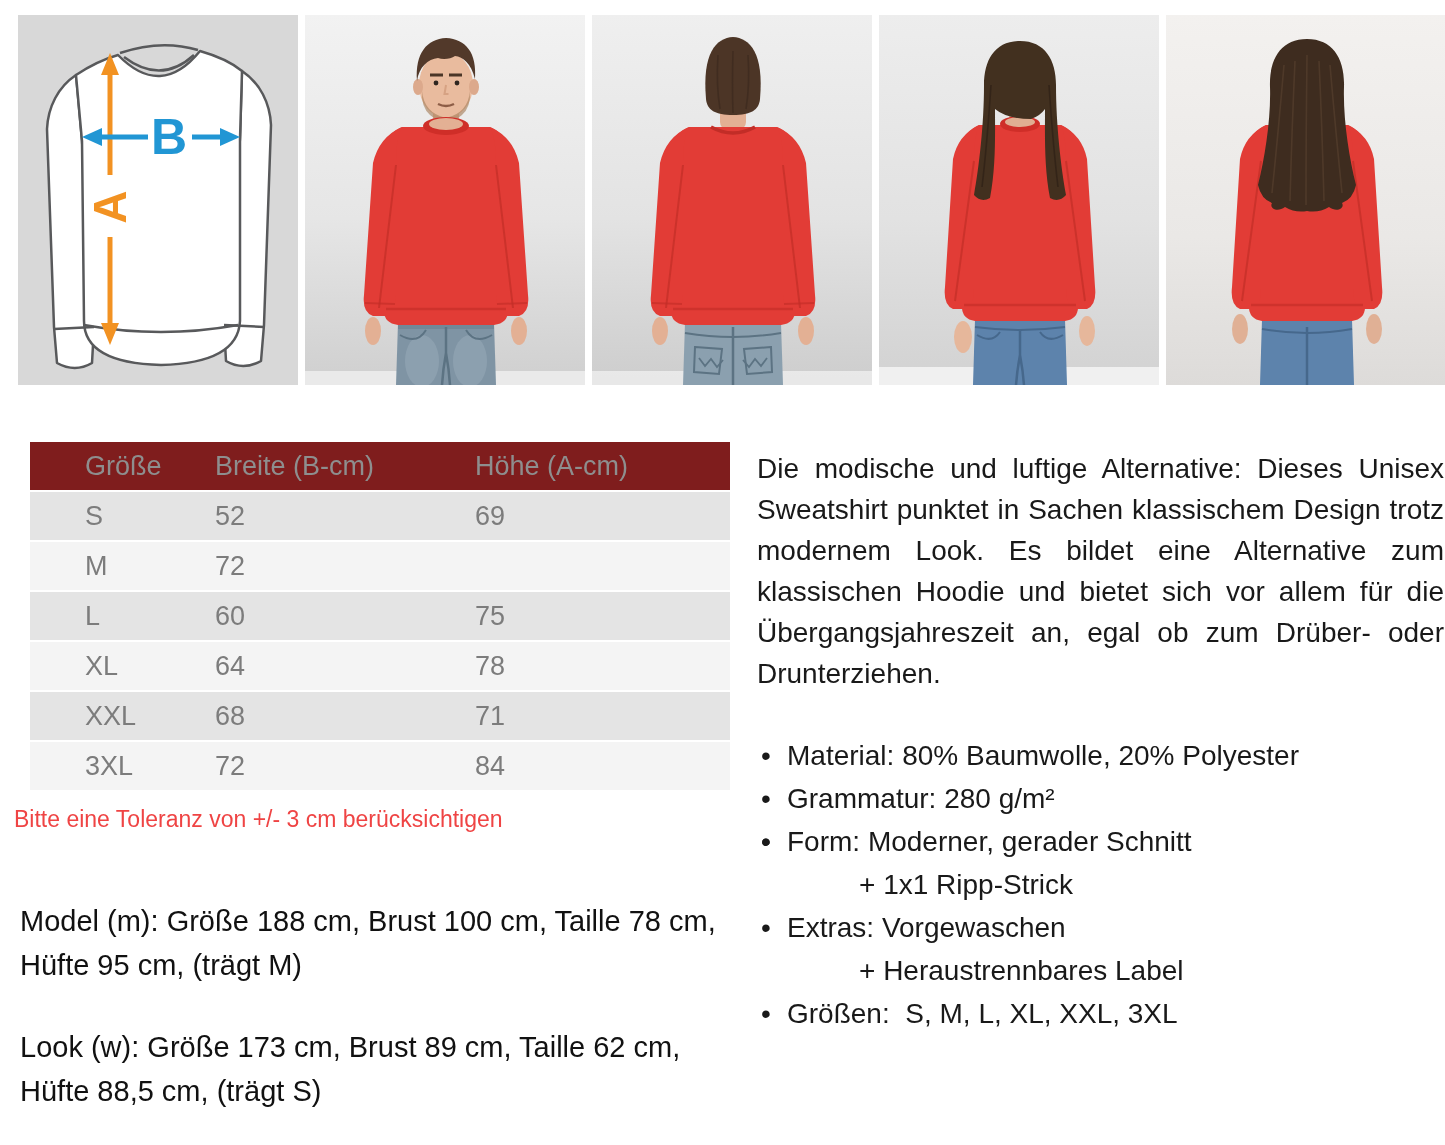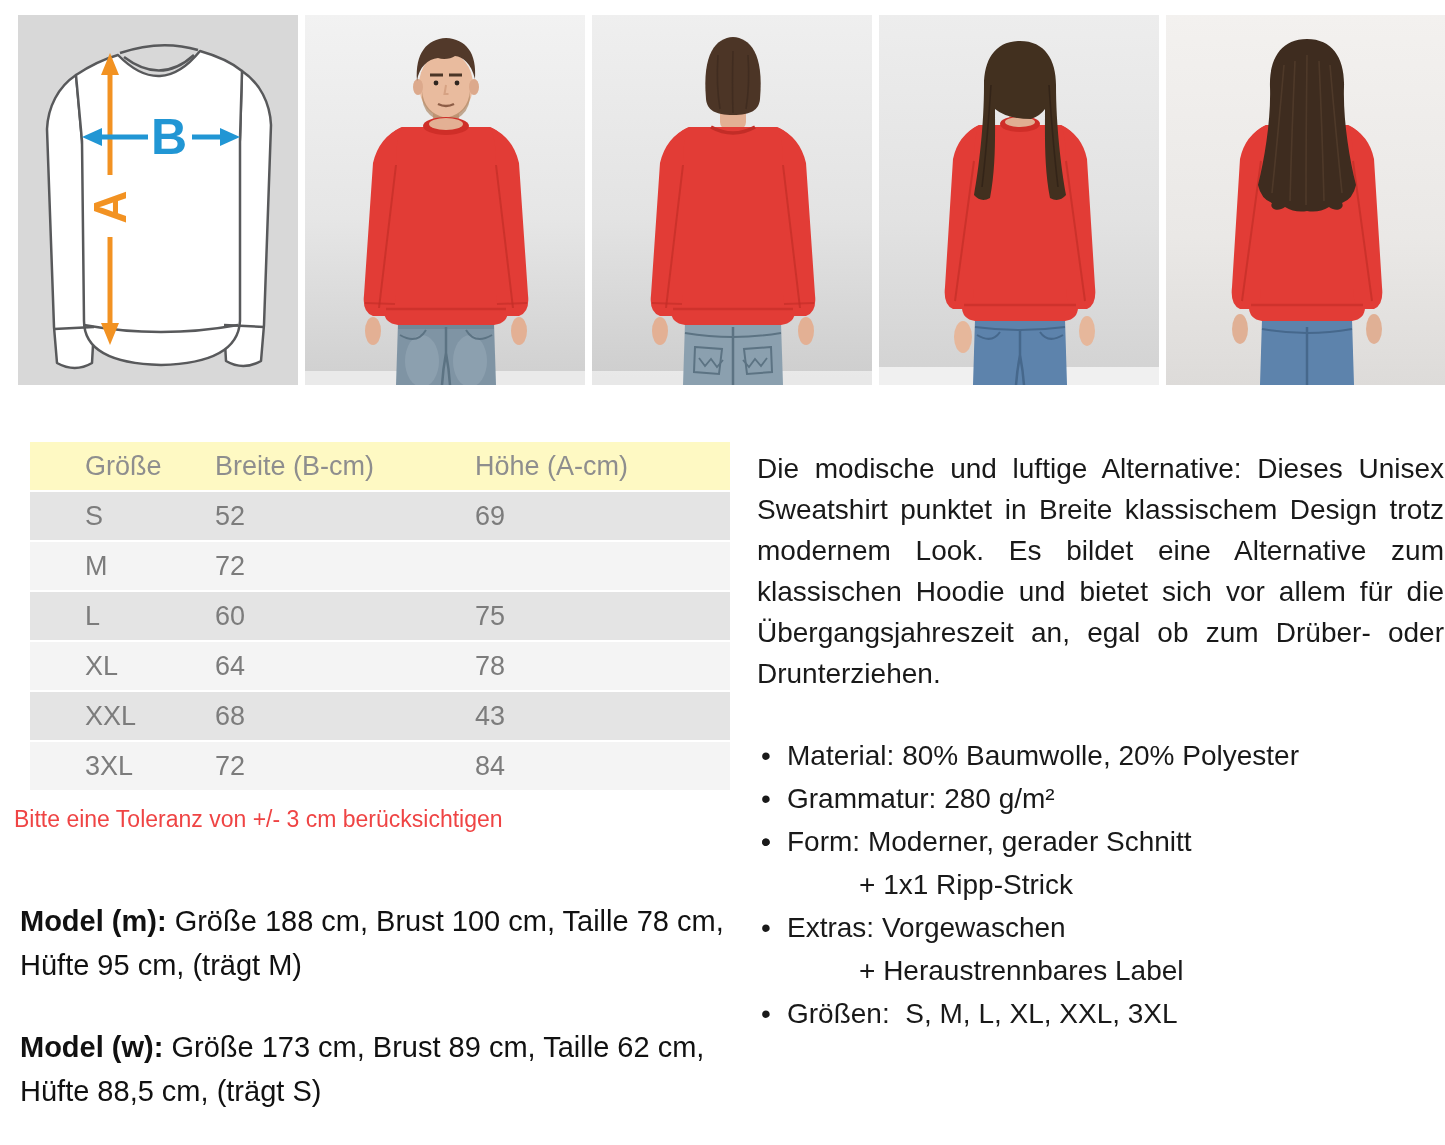--- a/index.html
+++ b/index.html
@@ -7,30 +7,30 @@
         font-family:"Liberation Sans",sans-serif;}
   
   .gallery{position:absolute;left:18px;top:15px;width:1427px;height:370px;display:flex;gap:7px;}
   .panel{width:280px;height:370px;flex:0 0 280px;overflow:hidden;}
   .panel svg{display:block;}
   
   .left-col{position:absolute;left:14px;top:442px;width:722px;}
   .size-table{margin-left:16px;width:700px;}
   .trow{display:flex;height:50px;align-items:center;border-bottom:2px solid #fff;
         box-sizing:border-box;font-size:27px;}
-  .thead{background:#fef9c3;color:#8e8e8e;}
+  .thead{background:#7f1d1d;color:#8e8e8e;}
   .r-odd{background:#e4e4e4;color:#7c7c7c;}
   .r-even{background:#f4f4f4;color:#7c7c7c;}
   .c1{width:185px;padding-left:55px;box-sizing:border-box;}
   .c2{width:260px;}
   .c3{flex:1;}
   .tolerance{margin-top:14px;font-size:23px;color:#ef4444;}
   .model{margin:0;margin-top:66px;font-size:29px;line-height:44px;color:#111;width:708px;margin-left:6px;}
   .model + .model{margin-top:38px;}
-  .model-label{font-weight:700;}
+  .model-label{font-weight:400;}
   
   .right-col{position:absolute;left:757px;top:448px;width:687px;}
   .desc{margin:0;font-size:28px;line-height:41px;text-align:justify;color:#191919;}
   .bullets{margin-top:40px;}
   .bullet-line{position:relative;padding-left:30px;font-size:28px;line-height:43px;color:#191919;}
   .bullet-line.indent{padding-left:102px;}
   .marker{position:absolute;left:4px;top:0;}
   .btext{white-space:pre-wrap;}
 </style>
 </head>
@@ -268,38 +268,38 @@
         <div class="c3">75</div>
       </div>
       <div class="trow r-even">
         <div class="c1">XL</div>
         <div class="c2">64</div>
         <div class="c3">78</div>
       </div>
       <div class="trow r-odd">
         <div class="c1">XXL</div>
         <div class="c2">68</div>
-        <div class="c3">43</div>
+        <div class="c3">71</div>
       </div>
       <div class="trow r-even">
         <div class="c1">3XL</div>
         <div class="c2">72</div>
         <div class="c3">84</div>
       </div>
     </div>
 
     <div class="tolerance">Bitte eine Toleranz von +/- 3 cm berücksichtigen</div>
 
     <p class="model"><span class="model-label">Model (m):</span><span> Größe 188 cm, Brust 100 cm, Taille 78 cm, Hüfte 95 cm, (trägt M)</span></p>
 
-    <p class="model"><span class="model-label">Model (w):</span><span> Größe 173 cm, Brust 89 cm, Taille 62 cm, Hüfte 88,5 cm, (trägt S)</span></p>
+    <p class="model"><span class="model-label">Look (w):</span><span> Größe 173 cm, Brust 89 cm, Taille 62 cm, Hüfte 88,5 cm, (trägt S)</span></p>
   </div>
 
   <div class="right-col">
-    <p class="desc">Die modische und luftige Alternative: Dieses Unisex Sweatshirt punktet in Breite klassischem Design trotz modernem Look. Es bildet eine Alternative zum klassischen Hoodie und bietet sich vor allem für die Übergangsjahreszeit an, egal ob zum Drüber- oder Drunterziehen.</p>
+    <p class="desc">Die modische und luftige Alternative: Dieses Unisex Sweatshirt punktet in Sachen klassischem Design trotz modernem Look. Es bildet eine Alternative zum klassischen Hoodie und bietet sich vor allem für die Übergangsjahreszeit an, egal ob zum Drüber- oder Drunterziehen.</p>
 
     <div class="bullets">
       <div class="bullet-line"><span class="marker">•</span><span class="btext">Material: 80% Baumwolle, 20% Polyester</span></div>
       <div class="bullet-line"><span class="marker">•</span><span class="btext">Grammatur: 280 g/m²</span></div>
       <div class="bullet-line"><span class="marker">•</span></div>
       <div class="bullet-line"><span class="marker">•</span><span class="btext">Form: Moderner, gerader Schnitt</span></div>
       <div class="bullet-line indent"><span class="marker"></span><span class="btext">+ 1x1 Ripp-Strick</span></div>
       <div class="bullet-line"><span class="marker">•</span><span class="btext">Extras: Vorgewaschen</span></div>
       <div class="bullet-line indent"><span class="marker"></span><span class="btext">+ Heraustrennbares Label</span></div>
       <div class="bullet-line"><span class="marker">•</span><span class="btext">Größen:  S, M, L, XL, XXL, 3XL</span></div>

